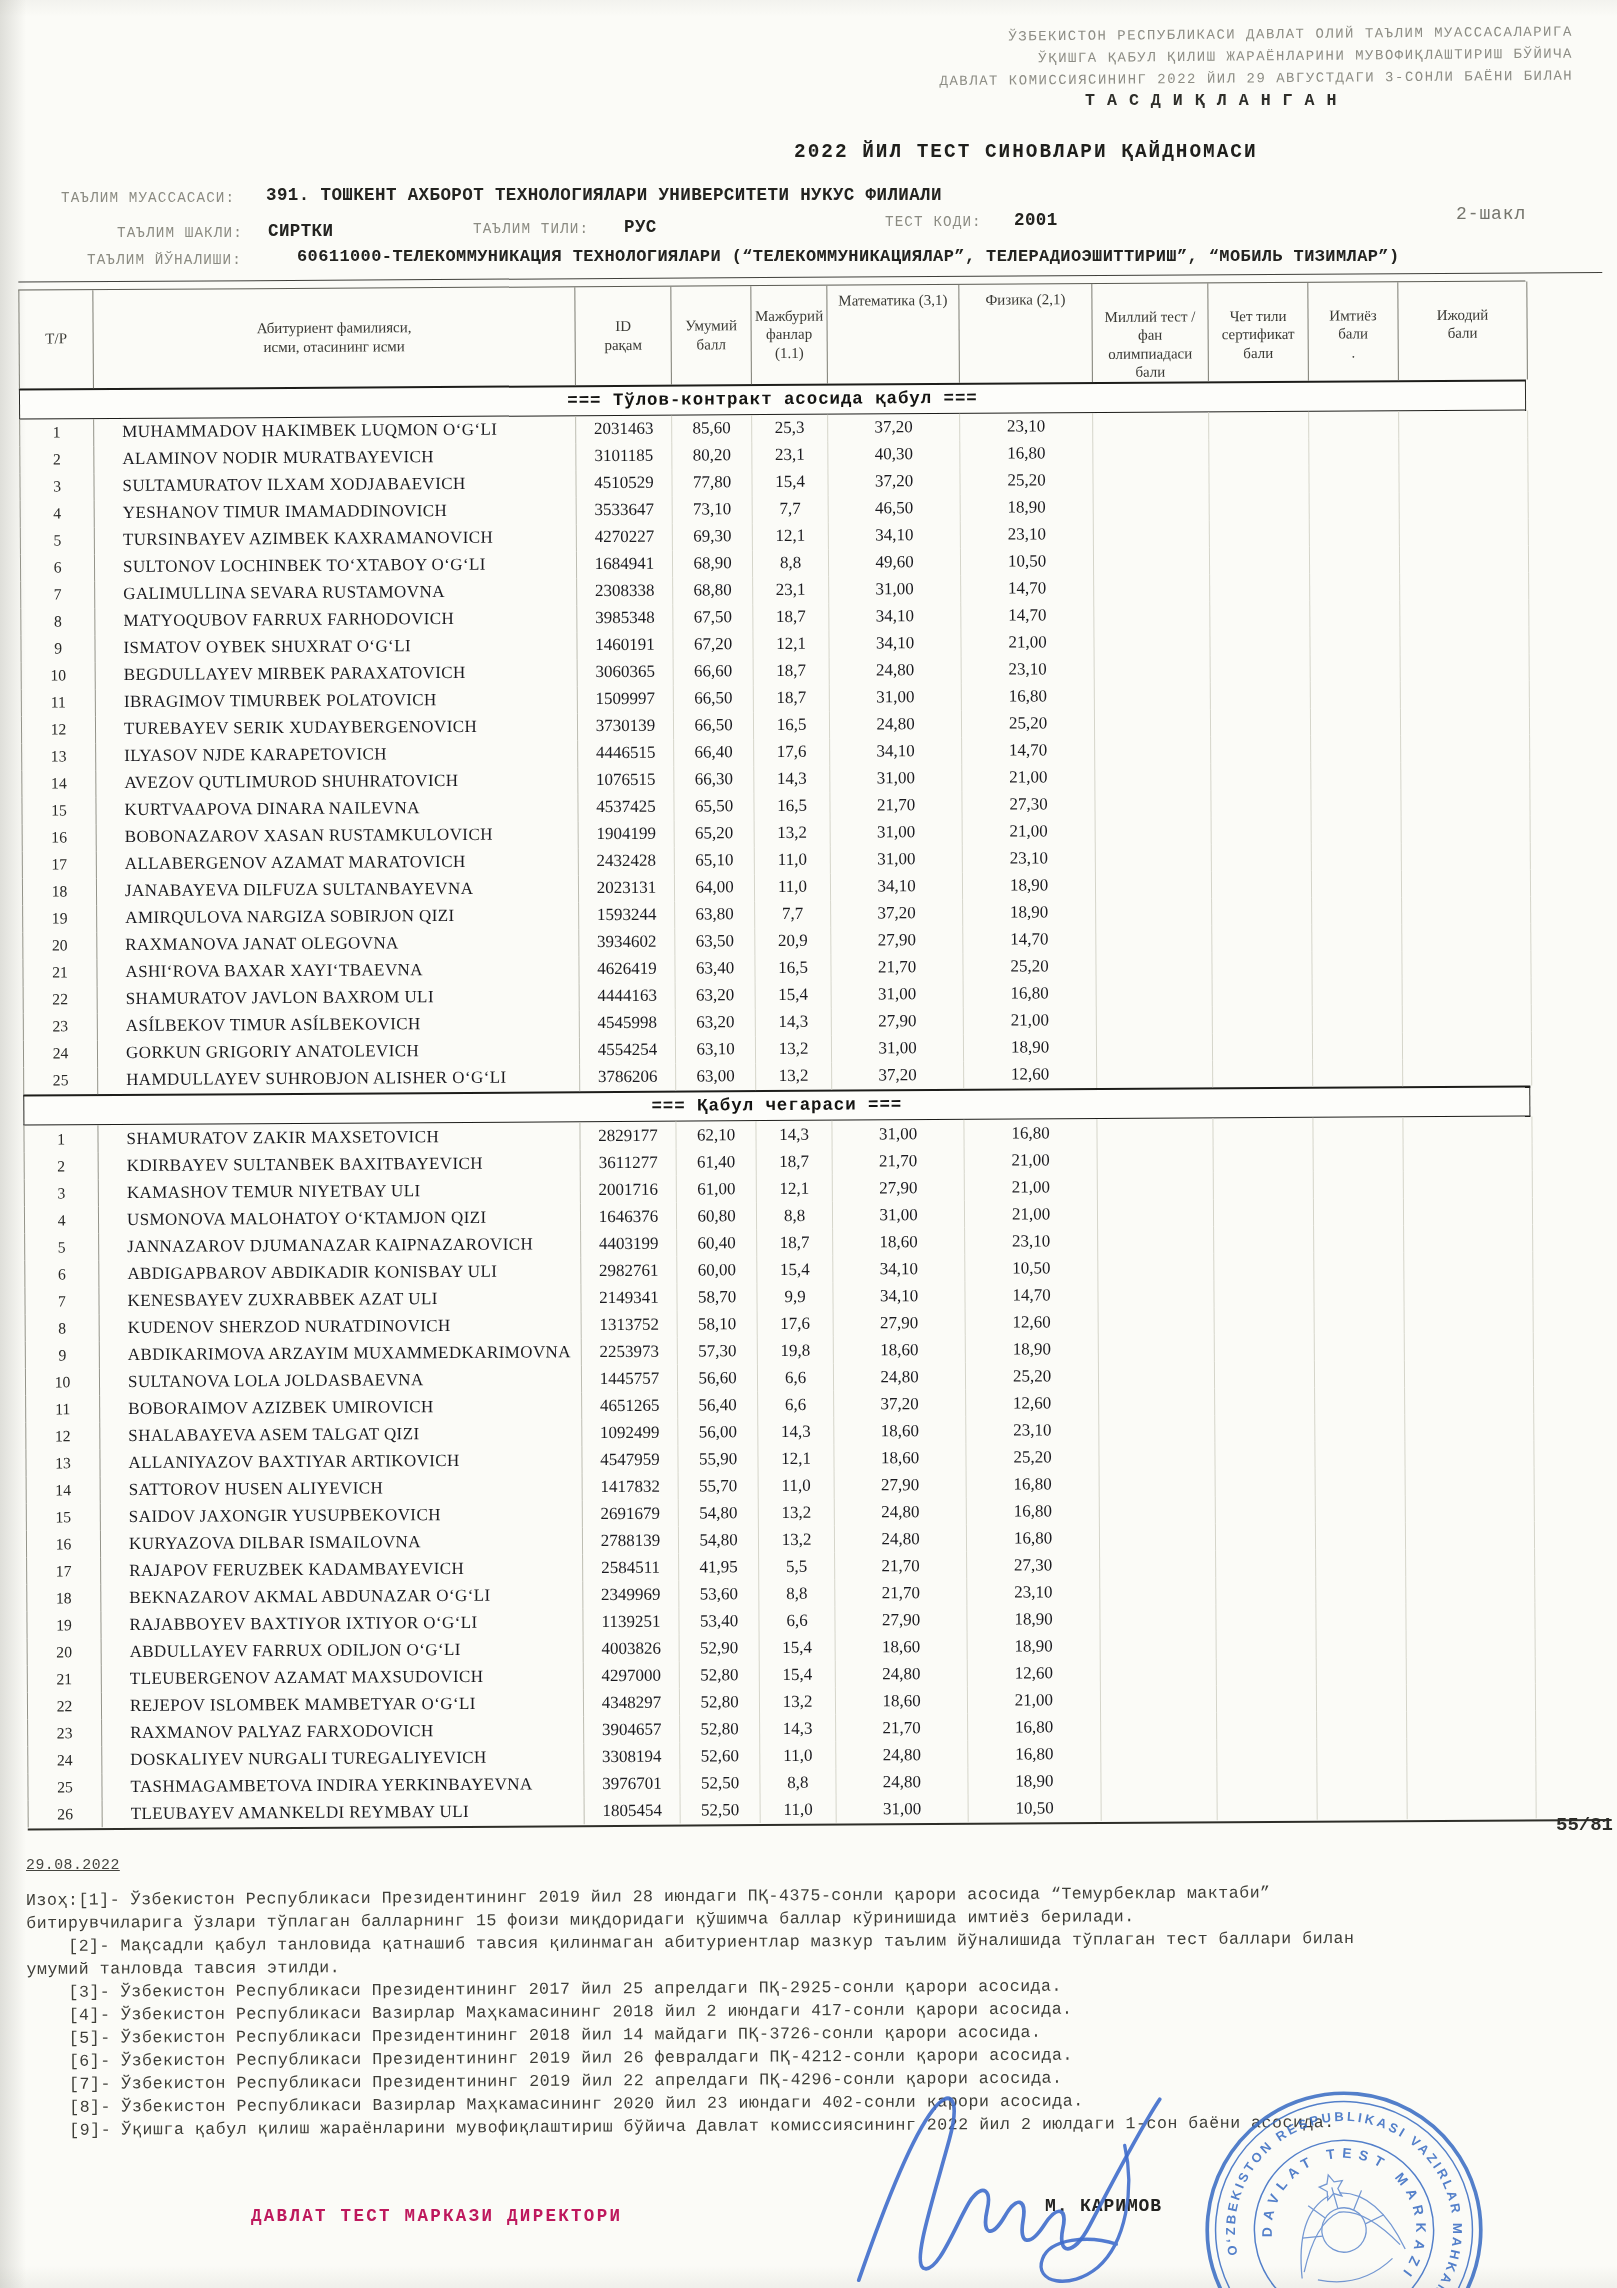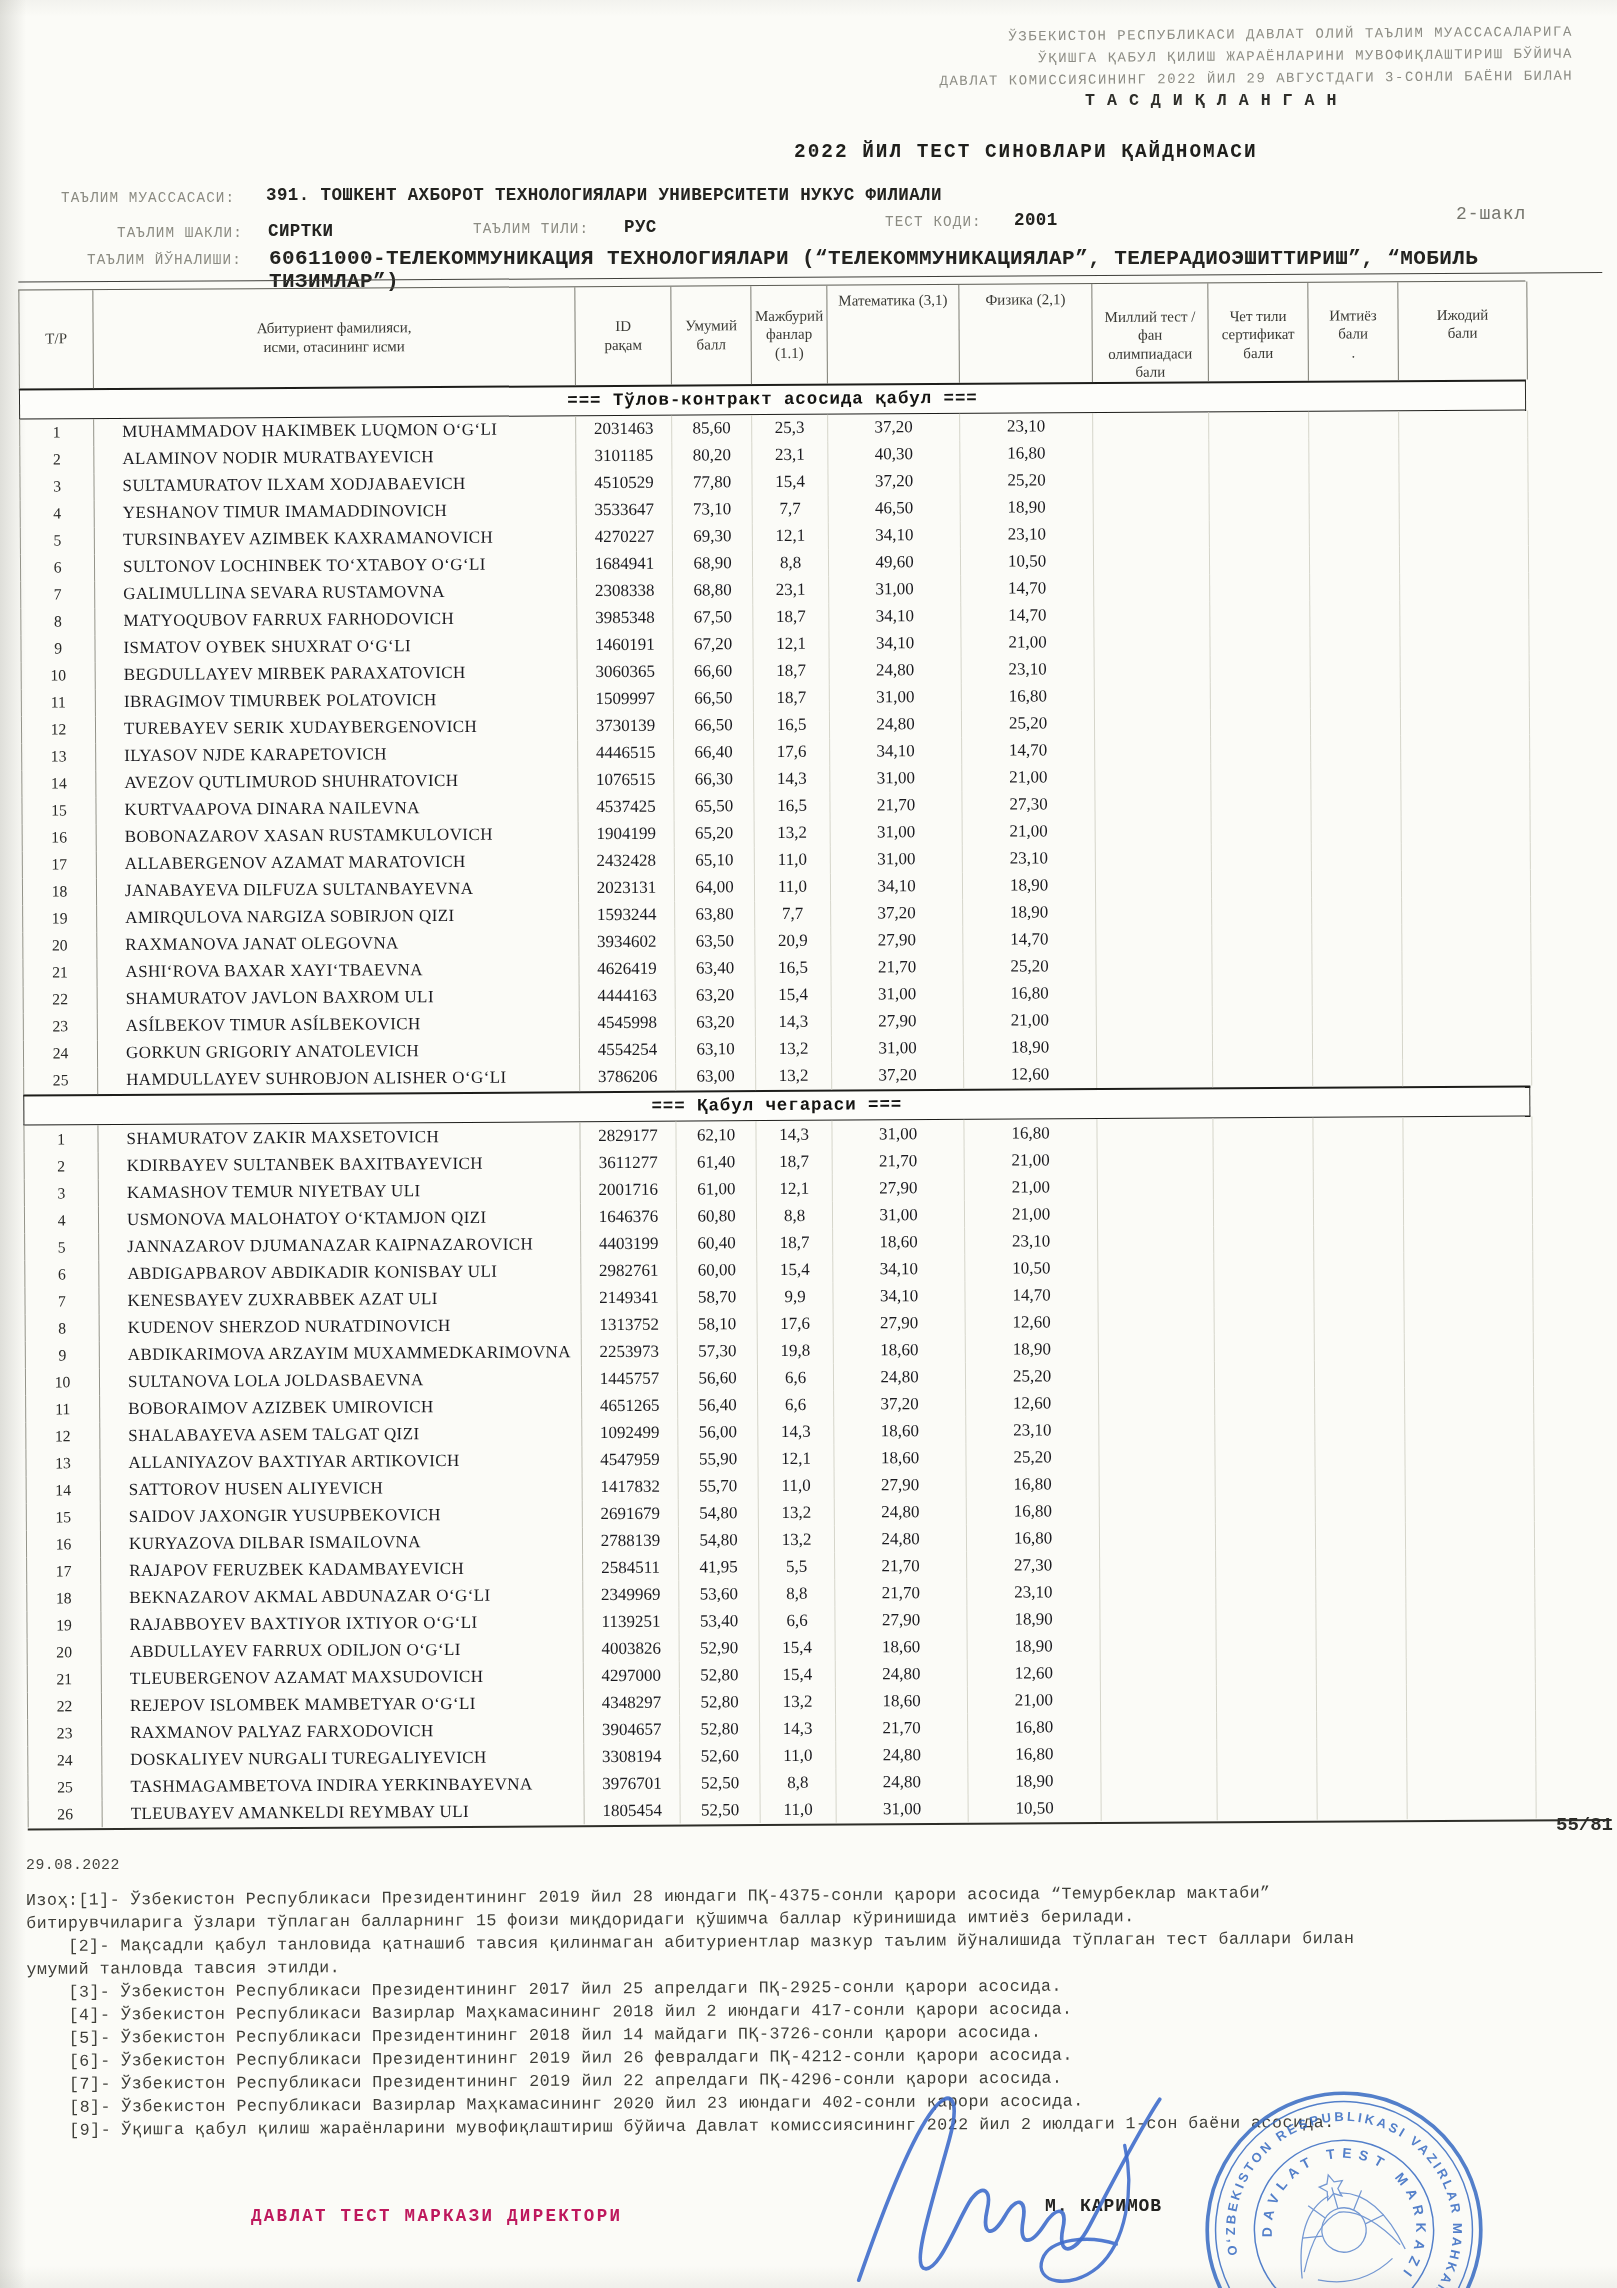--- a/index.html
+++ b/index.html
@@ -20,21 +20,21 @@
   .commission{left:789px;top:24px;width:784px;text-align:right;
     font-size:14px;line-height:22px;letter-spacing:1.5px;color:#8d8d85;
     transform:rotate(-0.5deg);}
   .approved{left:1069px;top:91px;font-weight:bold;font-size:16.6px;
     letter-spacing:12px;color:#2e2e2a;margin-left:16px;}
   .form-label{left:1456px;top:204px;font-size:18px;color:#75756d;letter-spacing:0.9px;font-family:Liberation Mono, monospace;}
   .doc-title{left:794px;top:141px;font-weight:bold;font-size:19.4px;
     letter-spacing:2px;color:#1f1f1c;}
   .lbl{font-size:14.3px;color:#8b8b82;letter-spacing:1.1px;}
   .val{font-weight:bold;font-size:17.5px;color:#232320;letter-spacing:0.4px;}
-  .val.small{font-size:21px;}
+  .val.small{font-size:17px;margin-left:28px;}
 
   
   .tablewrap{left:23px;top:277px;width:1507px;transform:rotate(-0.35deg);
     transform-origin:50% 50%;}
   .topline{width:1584px;border-top:1.8px solid #3f3f3a;margin-bottom:6.5px;}
   :root{--cols:74px 482px 96px 80px 76px 132px 133px 116px 100px 90px 129px;}
   .thead{display:grid;grid-template-columns:var(--cols);height:98px;
     border-top:0.9px solid #5a5a52;border-left:0.9px solid #7c7c72;}
   .th{border-right:0.9px solid #7c7c72;display:flex;flex-direction:column;
     justify-content:center;align-items:center;text-align:center;
@@ -53,21 +53,21 @@
     border-right:0.9px solid #d5d5ca;
     font-family:"Liberation Serif","DejaVu Serif",serif;
     font-size:17px;color:#1b1b20;}
   .td.c0{font-size:15.7px;color:#2a2a28;border-right:0.9px solid #94948a;}
   .td.c1{justify-content:flex-start;padding-left:28px;letter-spacing:0.4px;
     border-right:0.9px solid #bdbdb2;font-size:17px;}
   .bottomline{width:1584px;border-top:2.8px solid #2e2e29;margin-top:0.9px;}
 
   
   .pageno{left:1556px;top:1814px;font-weight:bold;font-size:19px;color:#2c2c28;}
-  .docdate{left:26px;top:1857px;font-size:14.8px;color:#45453f;letter-spacing:0.5px;}
+  .docdate{left:26px;top:1857px;font-size:14.8px;color:#45453f;letter-spacing:0.5px;text-decoration:underline;}
   .notes{left:26px;top:1889px;width:1551px;font-size:16.6px;line-height:23px;
     color:#3e3e38;letter-spacing:0.5px;white-space:pre;transform:rotate(-0.35deg);
     transform-origin:0 0;}
   .director{left:251px;top:2206px;font-weight:bold;font-size:17.5px;
     letter-spacing:2.3px;color:#be185d;}
   .director-name{left:1045px;top:2196px;font-weight:bold;font-size:18px;
     letter-spacing:0.9px;color:#222220;}
   .signature{left:820px;top:2088px;}
   .stamp{left:1198px;top:2084px;opacity:.88;}
 </style>

